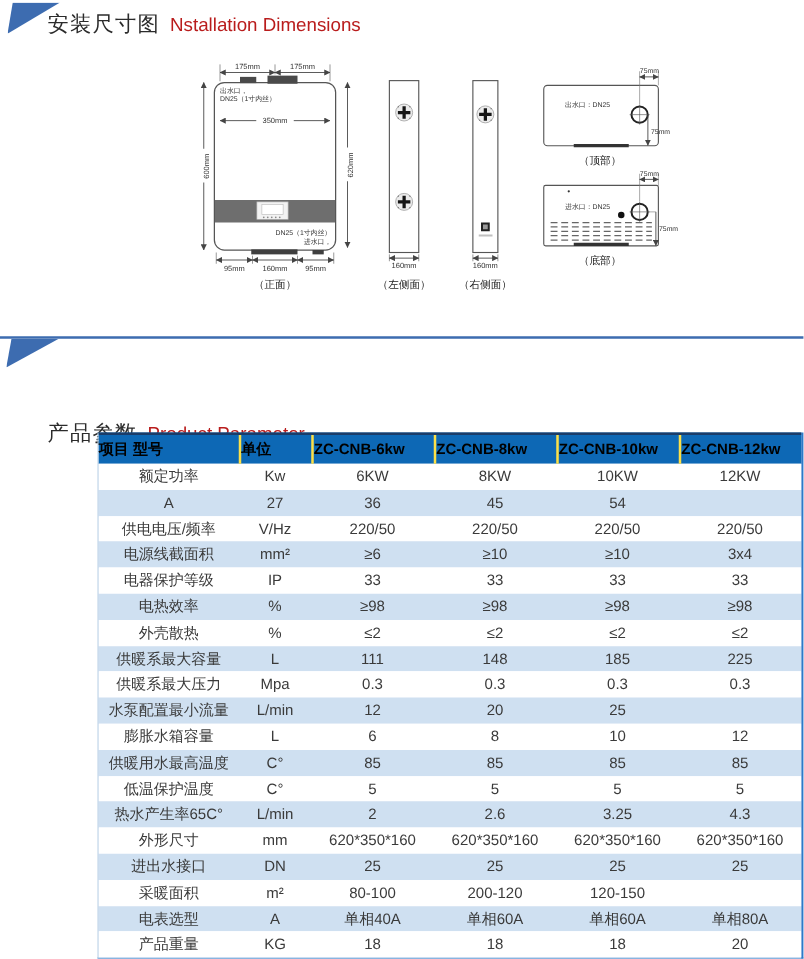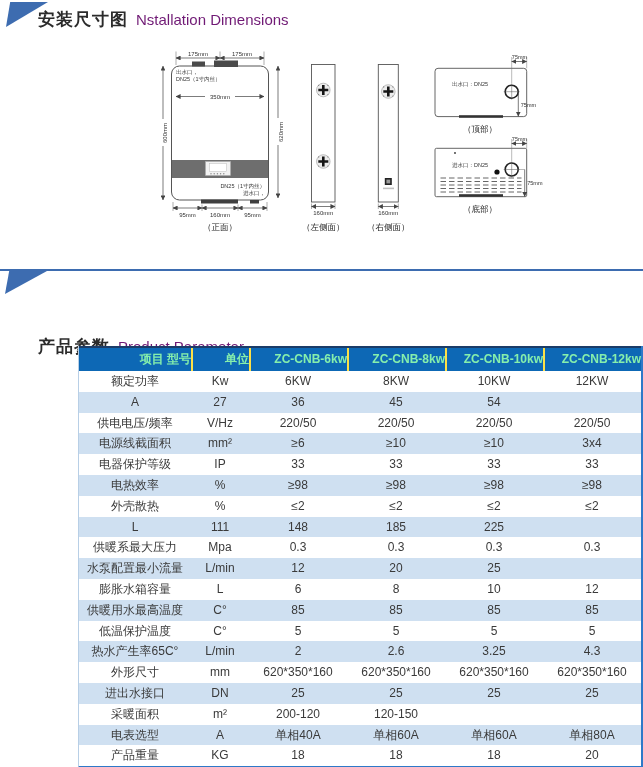--- a/index.html
+++ b/index.html
@@ -6,35 +6,35 @@
   .canvas{position:relative;width:643px;height:767px;background:#ffffff;overflow:hidden;
           font-family:"Liberation Sans","DejaVu Sans",sans-serif;color:#333;}
   
   .tri{position:absolute;background:#3d6cb0;clip-path:polygon(10% 0,100% 0,0 100%);}
   .tri1{left:6px;top:2px;width:42px;height:25px;}
   .rule2{position:absolute;left:0;top:269px;width:643px;height:2px;background:#3d6cb0;}
   .tri2{left:5px;top:271px;width:42px;height:23px;}
   .sec-title{position:absolute;left:38px;white-space:nowrap;}
   .sec1{top:8px;}
   .sec2{top:292px;margin-top:43px;}
-  .sec-zh{font-size:17px;font-weight:bold;color:#2b2b2b;letter-spacing:1px;}
-  .sec-en{font-size:15px;color:#701a75;margin-left:8px;}
+  .sec-zh{font-size:17px;font-weight:normal;color:#2b2b2b;letter-spacing:1px;}
+  .sec-en{font-size:15px;color:#b91c1c;margin-left:8px;}
   
   .drawing{position:absolute;left:0;top:45px;}
   .dimtxt{font-size:6px;fill:#333;}
   .dimtxt-s{font-size:5.5px;fill:#333;}
   .lbl{font-size:8.5px;fill:#222;}
   .anno{font-size:5.5px;fill:#333;}
   
   .param-table{position:absolute;left:78px;top:346px;width:562px;
                border-right:2px solid #2e79c8;border-bottom:2px solid #2e79c8;
                border-left:1px solid #b8cfe6;box-sizing:content-box;}
   .t-head{display:grid;grid-template-columns:112px 58px 98px 98px 98px 98px;
           background:#0d68b5;border-top:2px solid #1b3c68;}
-  .t-head .th{height:23px;line-height:23px;text-align:right;color:#86efac;
+  .t-head .th{height:23px;line-height:23px;text-align:left;color:#000000;
               font-weight:bold;font-size:12px;box-sizing:border-box;}
   .t-head .th + .th{border-left:2px solid #fde047;}
   .t-body .tr{display:grid;grid-template-columns:112px 58px 98px 98px 98px 98px;}
   .t-body .tr:nth-child(even){background:#cfe0f1;}
   .t-body .tr:nth-child(odd){background:#ffffff;}
   .t-body .td{height:20.8px;line-height:20.8px;text-align:center;font-size:12px;color:#3a3a3a;
               white-space:nowrap;overflow:hidden;}
 </style>
 </head>
 <body>
@@ -252,20 +252,21 @@
         </div>
         <div class="tr">
           <div class="td">外壳散热</div>
           <div class="td">%</div>
           <div class="td">≤2</div>
           <div class="td">≤2</div>
           <div class="td">≤2</div>
           <div class="td">≤2</div>
         </div>
         <div class="tr">
+          <div class="td">供暖系最大容量</div>
           <div class="td">L</div>
           <div class="td">111</div>
           <div class="td">148</div>
           <div class="td">185</div>
           <div class="td">225</div>
         </div>
         <div class="tr">
           <div class="td">供暖系最大压力</div>
           <div class="td">Mpa</div>
           <div class="td">0.3</div>
@@ -324,20 +325,21 @@
           <div class="td">进出水接口</div>
           <div class="td">DN</div>
           <div class="td">25</div>
           <div class="td">25</div>
           <div class="td">25</div>
           <div class="td">25</div>
         </div>
         <div class="tr">
           <div class="td">采暖面积</div>
           <div class="td">m²</div>
+          <div class="td">80-100</div>
           <div class="td">200-120</div>
           <div class="td">120-150</div>
         </div>
         <div class="tr">
           <div class="td">电表选型</div>
           <div class="td">A</div>
           <div class="td">单相40A</div>
           <div class="td">单相60A</div>
           <div class="td">单相60A</div>
           <div class="td">单相80A</div>

